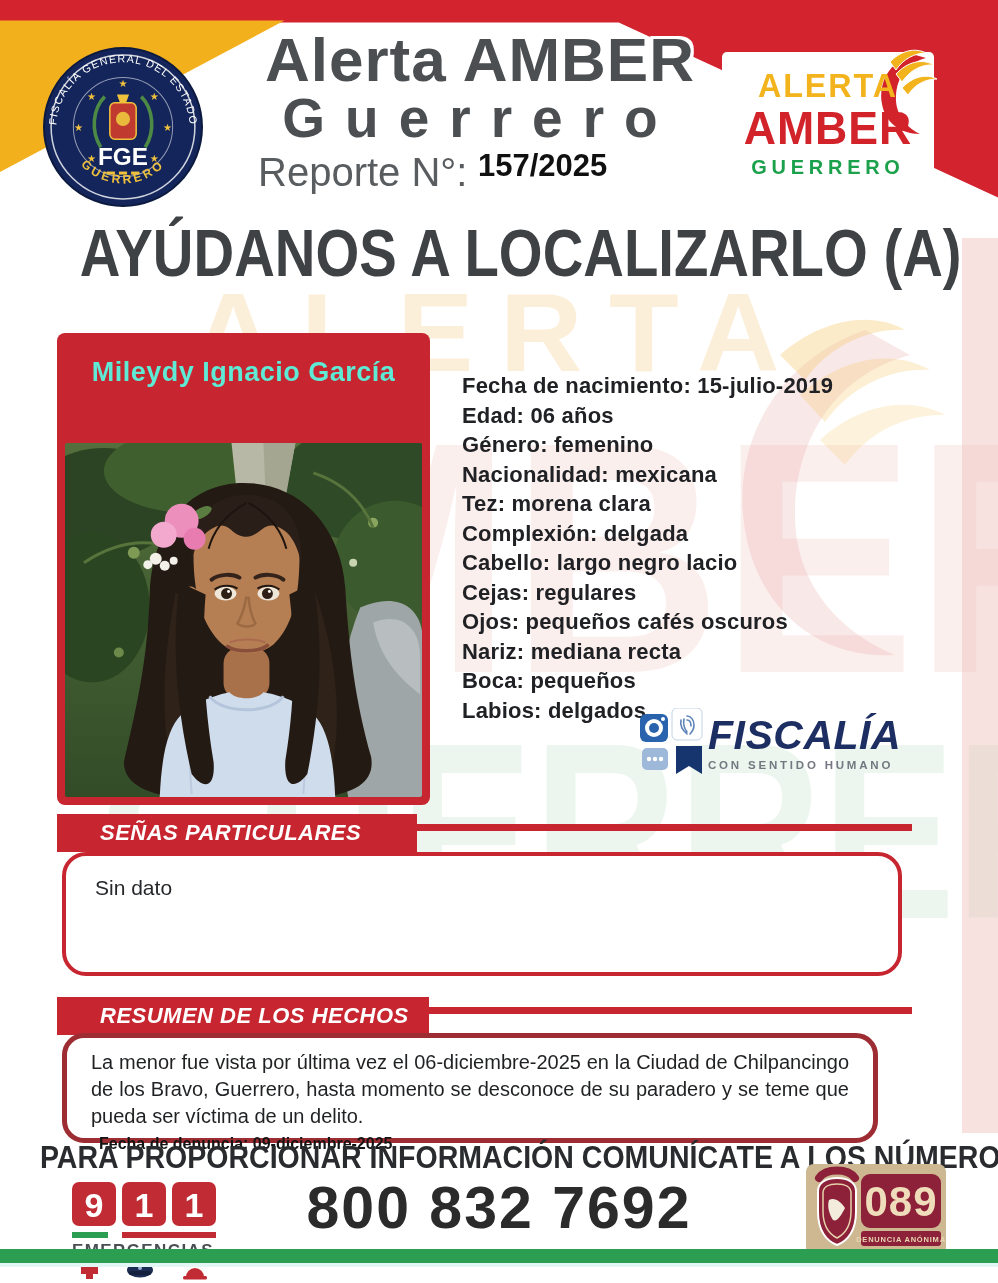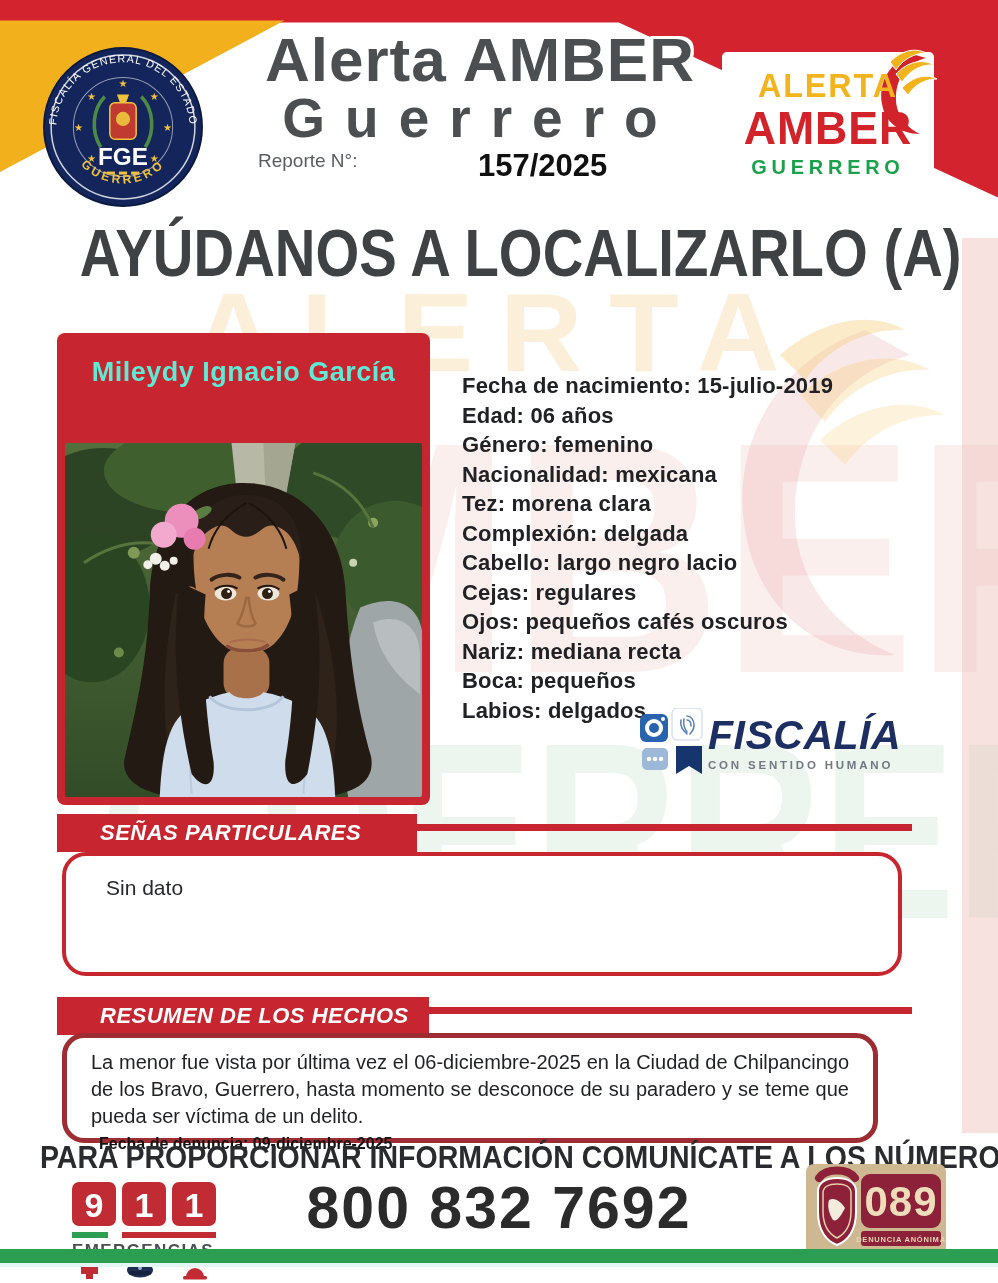--- a/index.html
+++ b/index.html
@@ -25,21 +25,21 @@
   .wm-swoosh { left:630px; top:300px; }
 
   
   .seal { left:42px; top:46px; width:162px; height:162px; }
   .title1 { left:225px; top:24px; width:510px; text-align:center;
             font-size:62px; font-weight:bold; color:#4C4F52; letter-spacing:1px;
             text-shadow:-3px -3px 0 #fff,3px -3px 0 #fff,-3px 3px 0 #fff,3px 3px 0 #fff,0 -3px 0 #fff,0 3px 0 #fff,-3px 0 0 #fff,3px 0 0 #fff; }
   .title2 { left:225px; top:86px; width:510px; text-align:center;
             font-size:55px; font-weight:bold; color:#4C4F52; letter-spacing:20px;
             text-shadow:-3px -3px 0 #fff,3px -3px 0 #fff,-3px 3px 0 #fff,3px 3px 0 #fff,0 -3px 0 #fff,0 3px 0 #fff,-3px 0 0 #fff,3px 0 0 #fff; }
-  .report-label  { left:258px; top:150px; font-size:19px; color:#5A5D60; }
+  .report-label  { left:258px; top:150px; font-size:40px; color:#5A5D60; }
   .report-number { left:478px; top:148px; font-size:31px; font-weight:bold; color:#101010; }
 
   .amber-box { left:722px; top:52px; width:212px; height:150px; background:#ffffff;
                border-radius:5px; text-align:center; padding-top:14px; }
   .amber-box .l1 { font-size:34px; font-weight:bold; color:#F2B31C; letter-spacing:2px; transform:scaleX(0.95); }
   .amber-box .l2 { font-size:47px; font-weight:bold; color:#D2232A; letter-spacing:1px; line-height:46px; transform:scaleX(0.95); }
   .amber-box .l3 { font-size:21px; font-weight:bold; color:#1BA14B; letter-spacing:5px; margin-top:4px; transform:scaleX(0.95); }
   .amber-swoosh { right:-4px; top:-6px; }
 
   
@@ -60,21 +60,21 @@
   .fiscalia { left:640px; top:708px; display:flex; align-items:center; gap:4px;justify-content:center; }
   .fiscalia .word { font-size:41px; font-weight:bold; font-style:italic; color:#1D2E63; line-height:42px; letter-spacing:0.5px; }
   .fiscalia .tag  { font-size:11.5px; font-weight:bold; color:#737880; letter-spacing:2.8px; margin-top:3px; }
 
   
   .sec-bar { height:38px; background:#C7252F; color:#fff; font-style:italic; font-weight:bold;
              font-size:22px; line-height:38px; padding-left:43px; letter-spacing:0.5px; }
   .senas-bar   { left:57px; top:814px; width:360px; }
   .senas-line  { left:414px; top:824px; width:498px; height:7px; background:#C7252F; }
   .senas-box   { left:62px; top:852px; width:840px; height:124px; background:#fff;
-                 border:4px solid #C7252F; border-radius:24px; padding:20px 40px;
+                 border:4px solid #C7252F; border-radius:24px; padding:20px 29px;
                  font-size:21px; color:#26282B; }
   .resumen-bar  { left:57px; top:997px; width:372px; }
   .resumen-line { left:426px; top:1007px; width:486px; height:7px; background:#C7252F; }
   .resumen-box  { left:62px; top:1033px; width:816px; height:110px; background:#fff;
                   border:5px solid #9D2D33; border-radius:22px; padding:11px 24px; }
   .resumen-box .body { font-size:20px; color:#1F2123; line-height:27px; text-align:justify; }
   .resumen-box .denuncia { font-size:16px; color:#141414; line-height:27px; font-weight:bold;margin-left:8px; }
 
   
   .contact-heading { left:0; right:0; top:1140px; text-align:center; font-size:31px; font-weight:bold;

